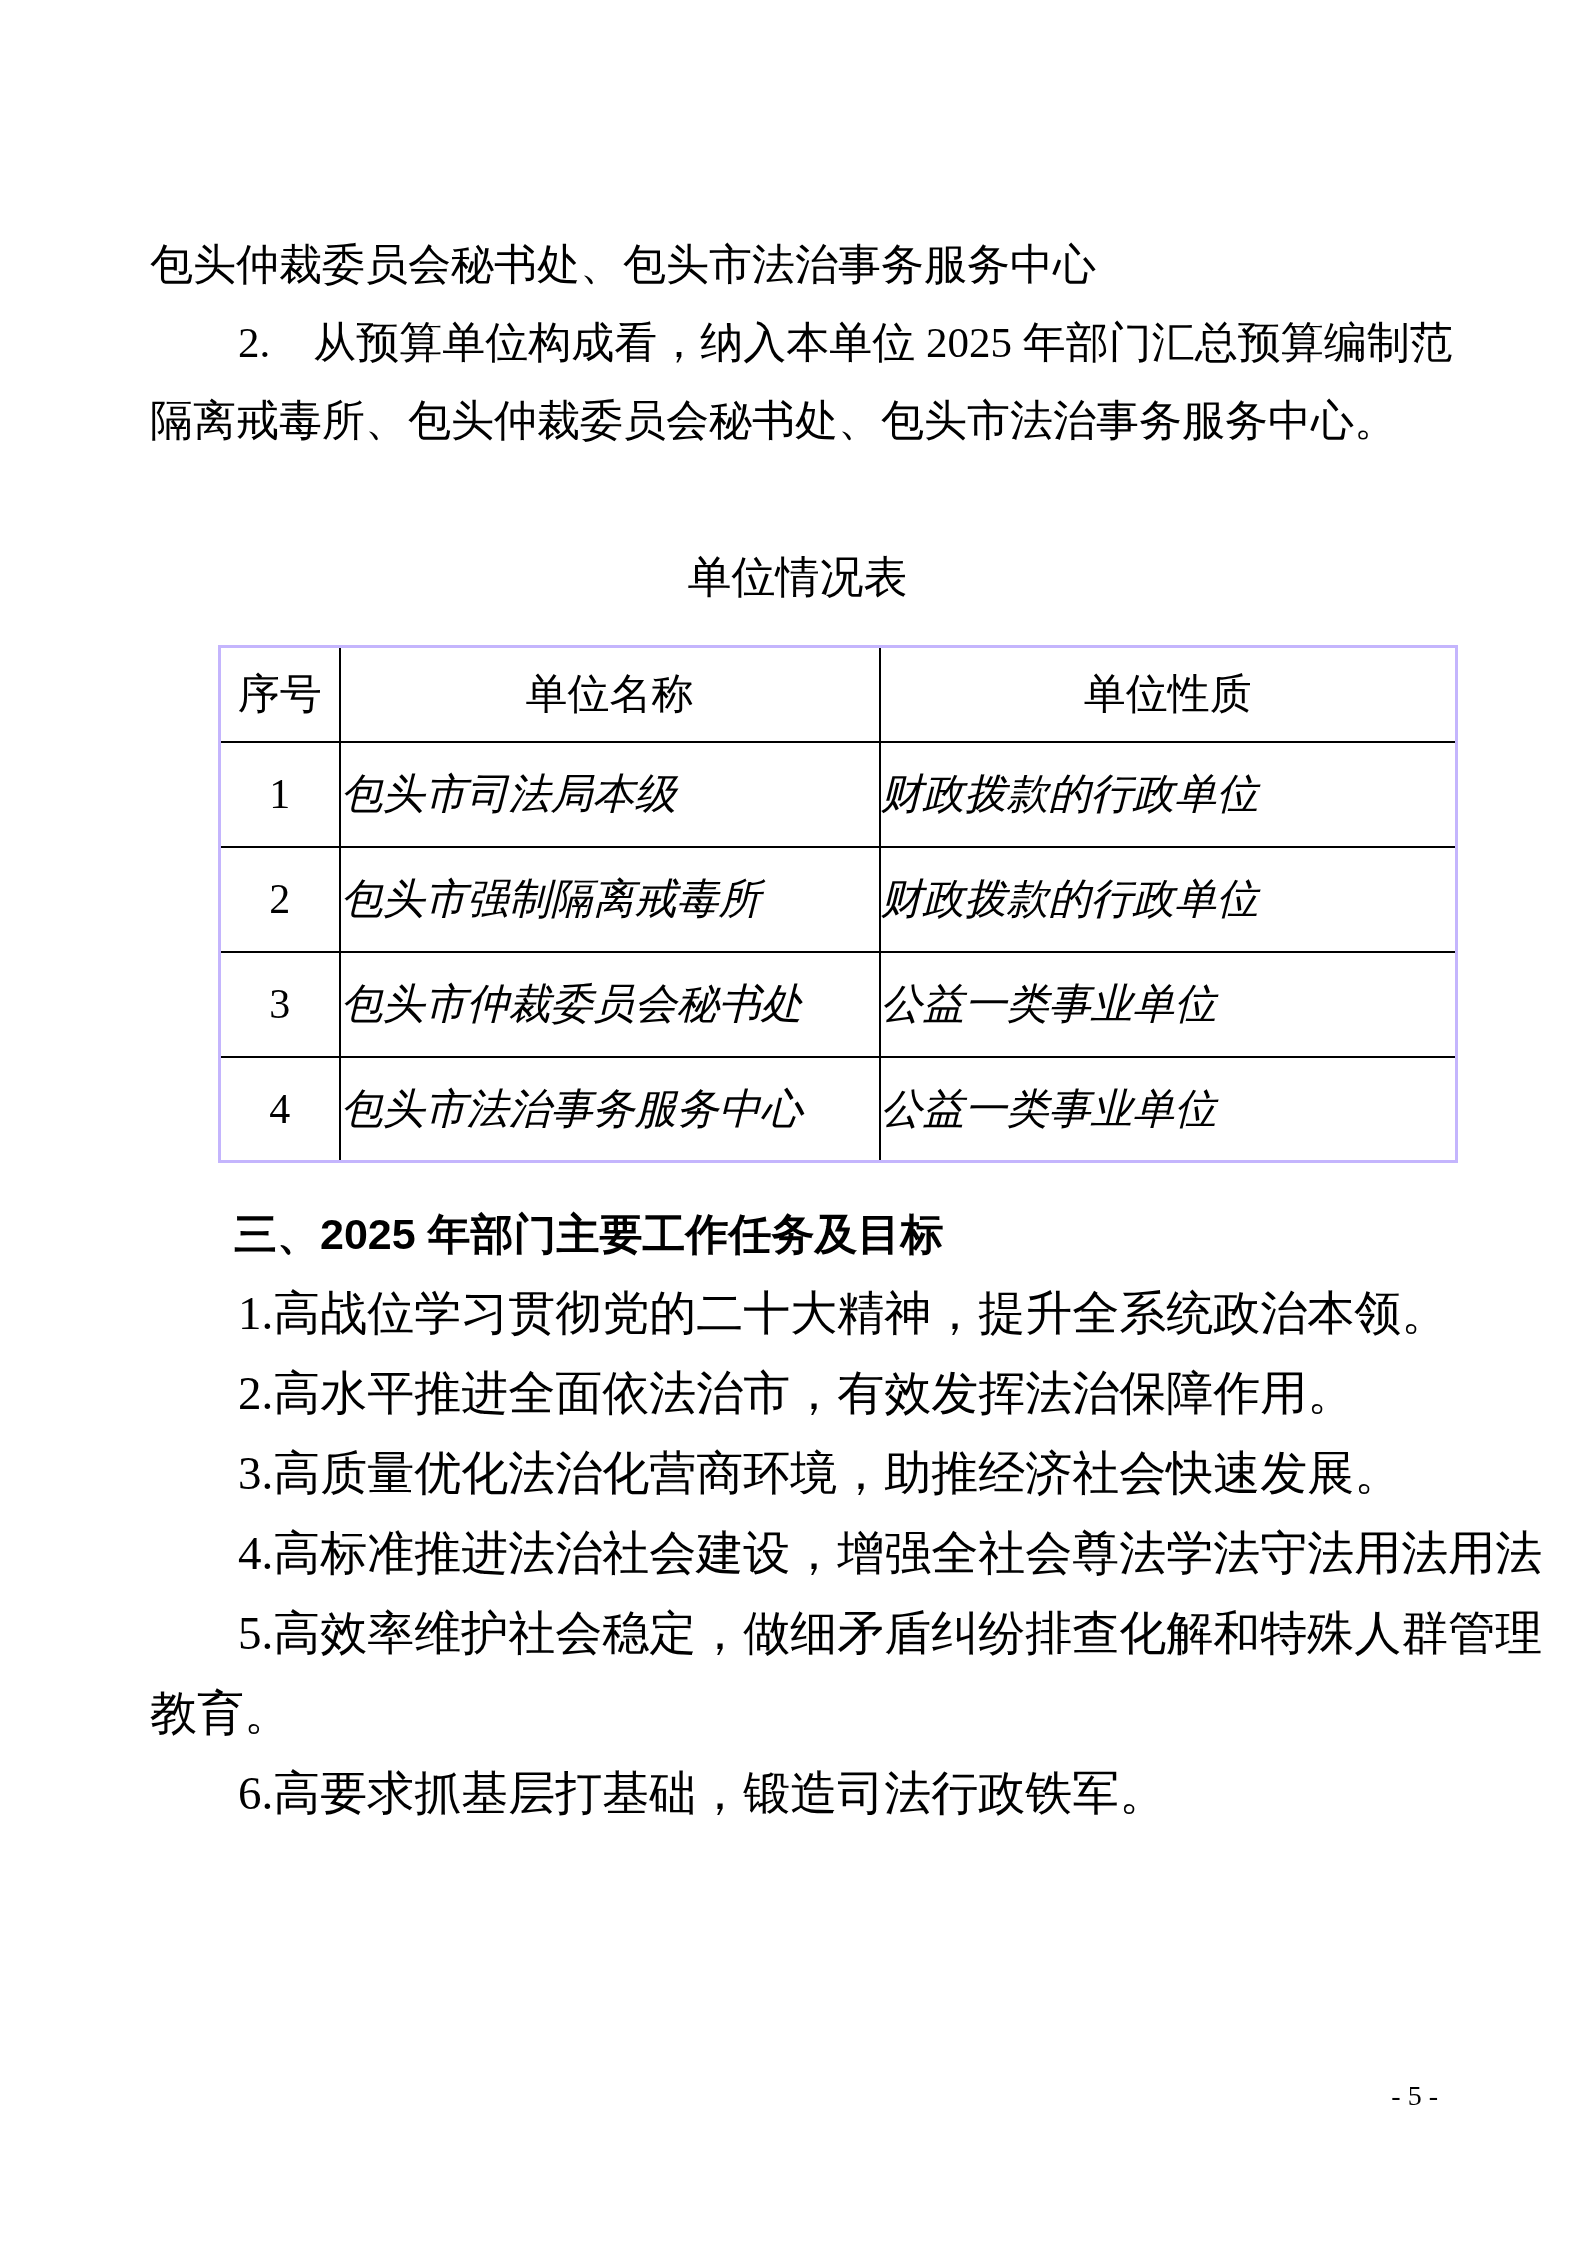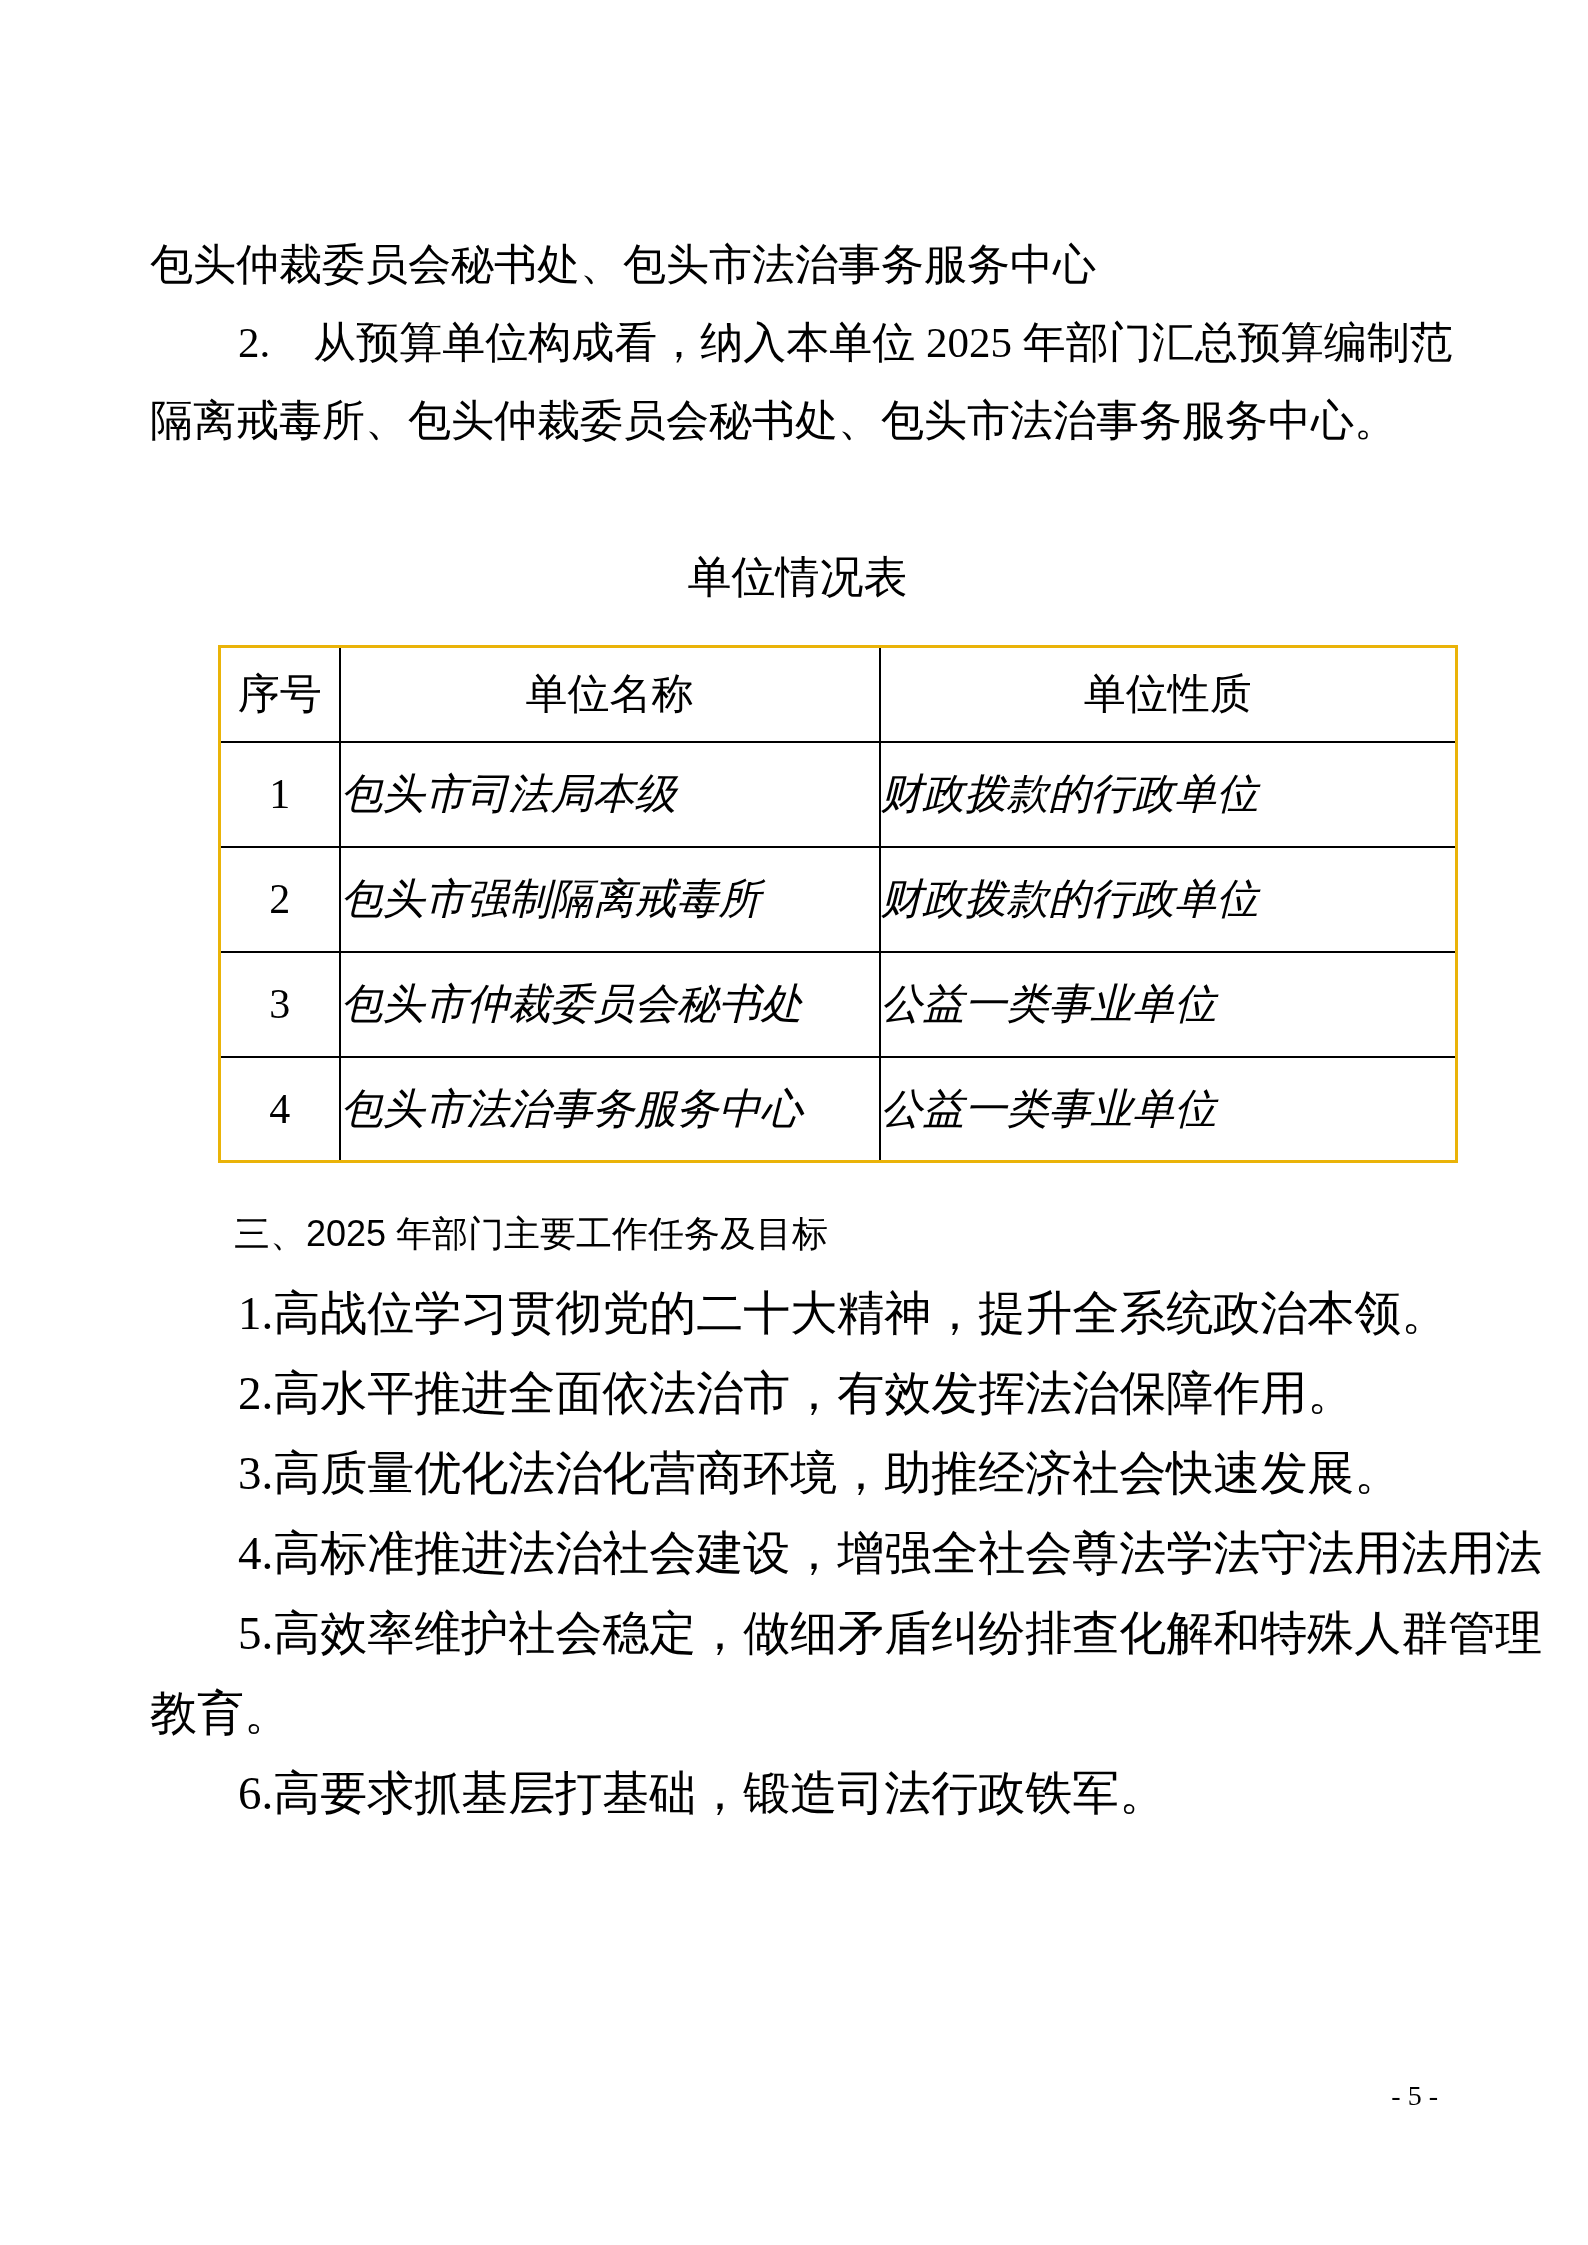--- a/index.html
+++ b/index.html
@@ -42,21 +42,21 @@
   }
 
   
   table.unit-table {
     position: absolute;
     left: 218px;
     top: 645px;
     width: 1237px;
     border-collapse: collapse;
     table-layout: fixed;
-    border: 3px solid #eab308;
+    border: 3px solid #c4b5fd;
   }
   table.unit-table th,
   table.unit-table td {
     border: 2px solid #000;
     font-size: 42px;
     font-weight: 400;
     padding: 0;
     vertical-align: middle;
   }
   table.unit-table thead tr { height: 95px; }
@@ -69,22 +69,22 @@
   .section {
     position: absolute;
     left: 150px;
     top: 1195px;
     width: 1295px;
   }
   .sec-heading {
     height: 78px;
     line-height: 78px;
     font-family: "Liberation Sans", "DejaVu Sans", sans-serif;
-    font-weight: 400;
-    font-size: 36px;
+    font-weight: 700;
+    font-size: 43px;
     text-indent: 84px;
     white-space: nowrap;
   }
   .task-line {
     height: 80px;
     line-height: 80px;
     font-size: 47px;
     white-space: nowrap;
   }
   .task-line.indent { text-indent: 88px; }

